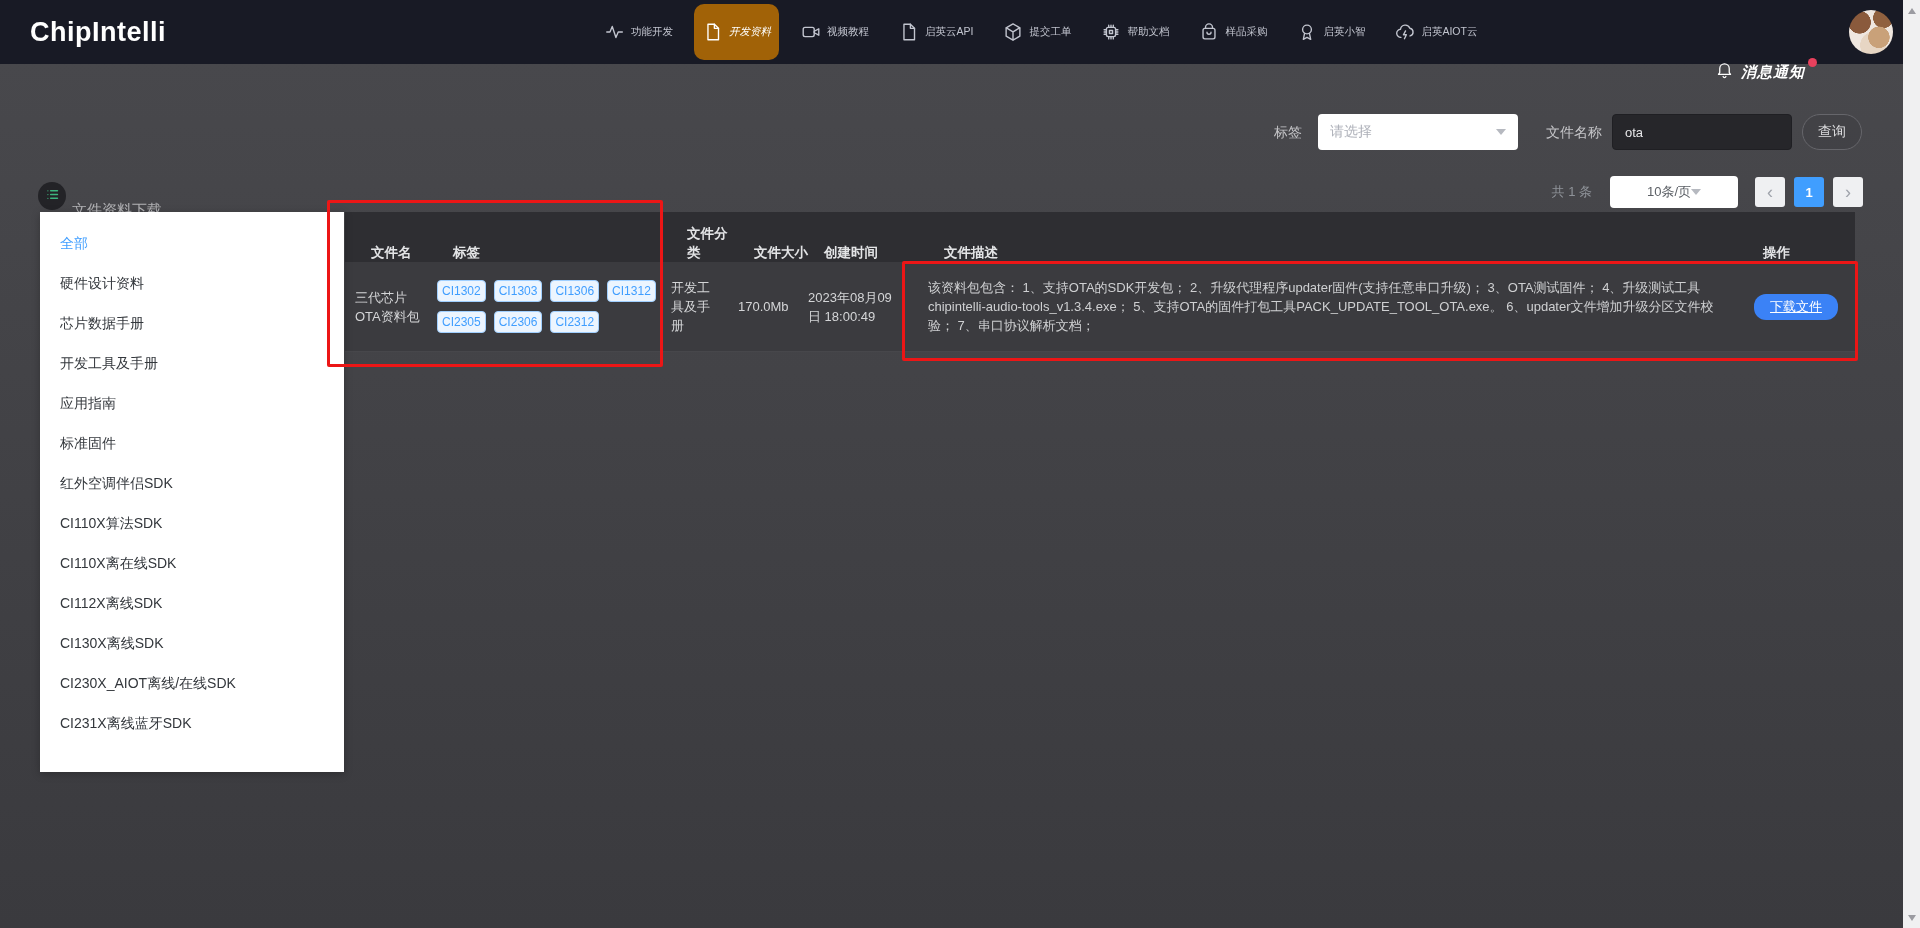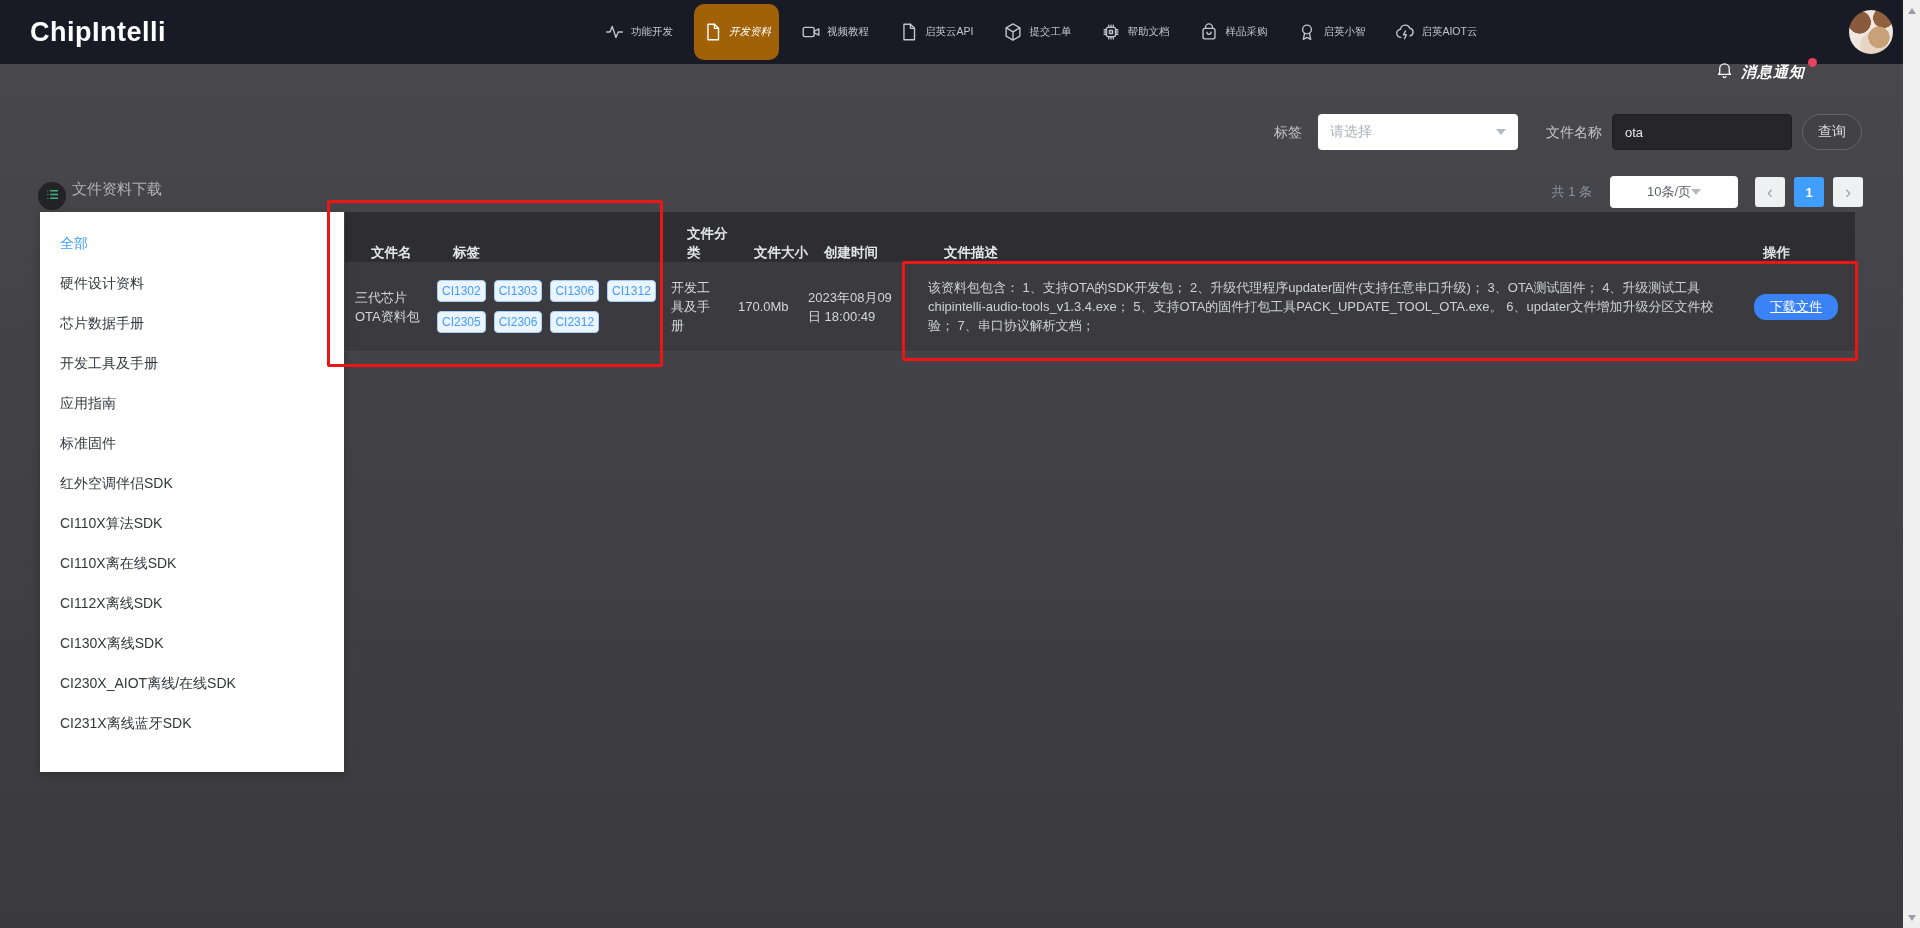--- a/index.html
+++ b/index.html
@@ -38,21 +38,21 @@
   .filename-input{position:absolute;left:1612px;top:114px;width:180px;height:36px;background:#26262a;
                   border:1px solid #1f1f23;border-radius:4px;color:#e8e8ea;font-size:13px;padding:0 12px;outline:none;
                   font-family:"Liberation Sans","DejaVu Sans",sans-serif;}
   .search-btn{position:absolute;left:1802px;top:114px;width:60px;height:36px;border-radius:18px;
               border:1px solid #66666b;background:rgba(58,58,62,.35);color:#dedee0;font-size:14px;
               display:flex;align-items:center;justify-content:center;cursor:pointer;}
 
   
   .fab{position:absolute;left:38px;top:182px;width:28px;height:28px;border-radius:50%;background:#232327;
        display:flex;align-items:center;justify-content:center;cursor:pointer;}
-  .section-title{position:absolute;left:72px;top:180px;font-size:15px;color:#b2b2b5;}
+  .section-title{position:absolute;left:72px;top:201px;font-size:15px;color:#b2b2b5;}
 
   
   .pager{position:absolute;right:57px;top:176px;height:32px;display:flex;align-items:center;z-index:3;}
   .pager-total{font-size:13px;color:#8f9399;margin-right:18px;}
   .page-size{width:128px;height:32px;background:#fff;border-radius:4px;display:flex;align-items:center;
              justify-content:center;font-size:13px;color:#5c6066;margin-right:17px;cursor:pointer;}
   .pg-btn{width:30px;height:30px;border-radius:3px;background:#eff0f2;color:#9fa3ab;display:flex;align-items:center;
           justify-content:center;font-size:18px;cursor:pointer;margin-left:9px;user-select:none;}
   .pg-btn.page-num{font-size:13px;font-weight:bold;}
   .pg-btn.active{background:#409EFF;color:#fff;}

